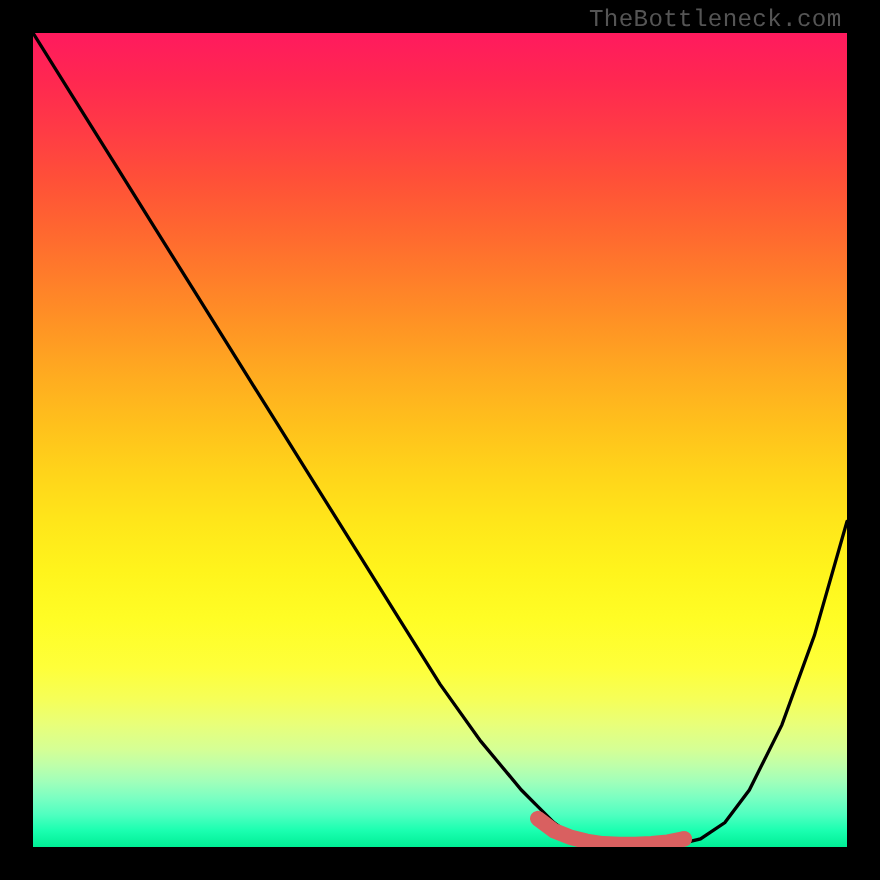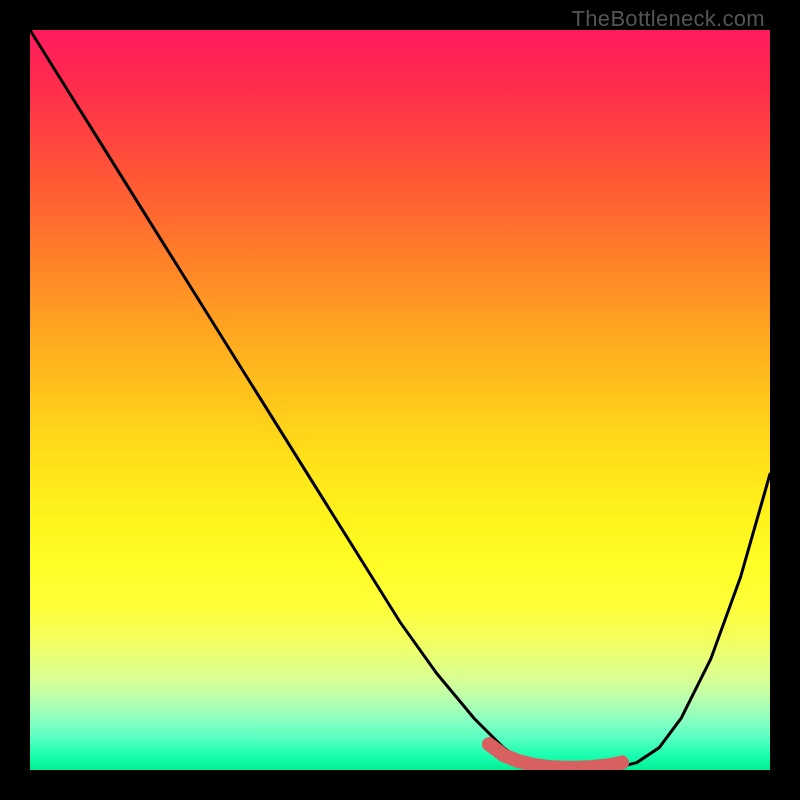--- a/index.html
+++ b/index.html
@@ -9,20 +9,21 @@
     height: 800px;
     background: #000;
     font-family: Arial, sans-serif;
     overflow: hidden;
   }
   .chart-container {
     position: relative;
     width: 800px;
     height: 800px;
     background: #000;
+    font-family: Liberation Mono, monospace;
   }
   .plot-area {
     position: absolute;
     left: 30px;
     top: 30px;
     width: 740px;
     height: 740px;
     background: linear-gradient(to bottom,
       #ff1a5e 0%,
       #ff2850 6%,

